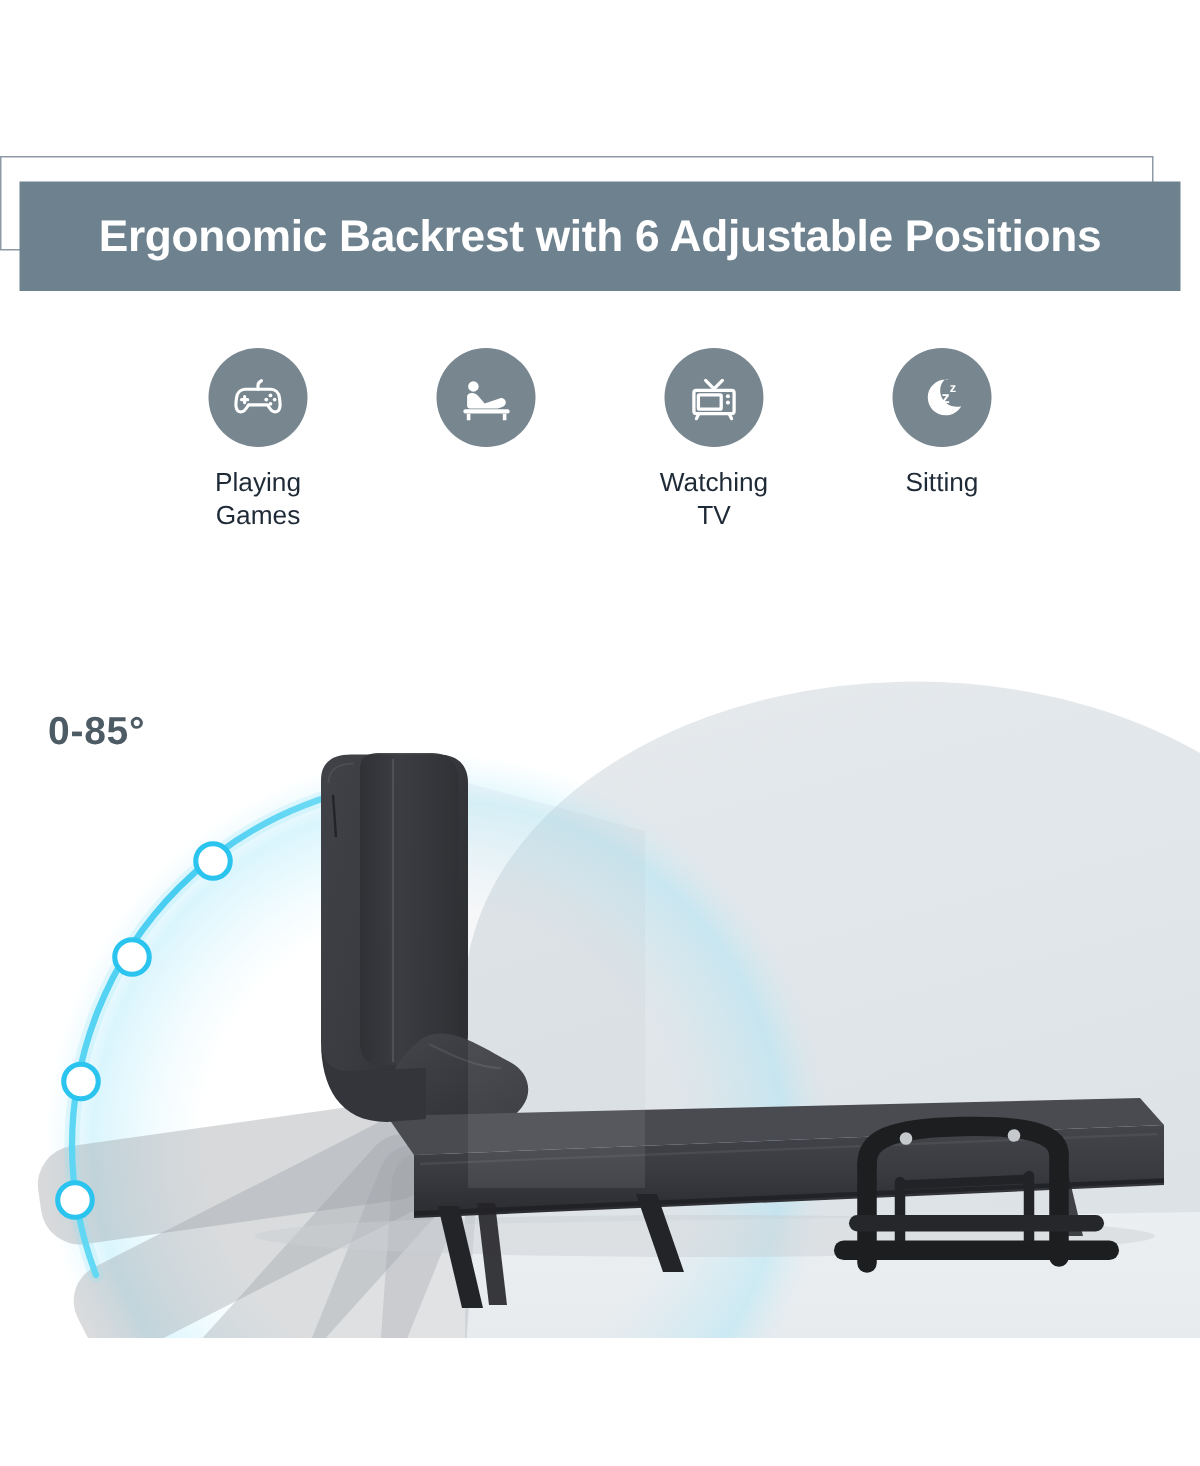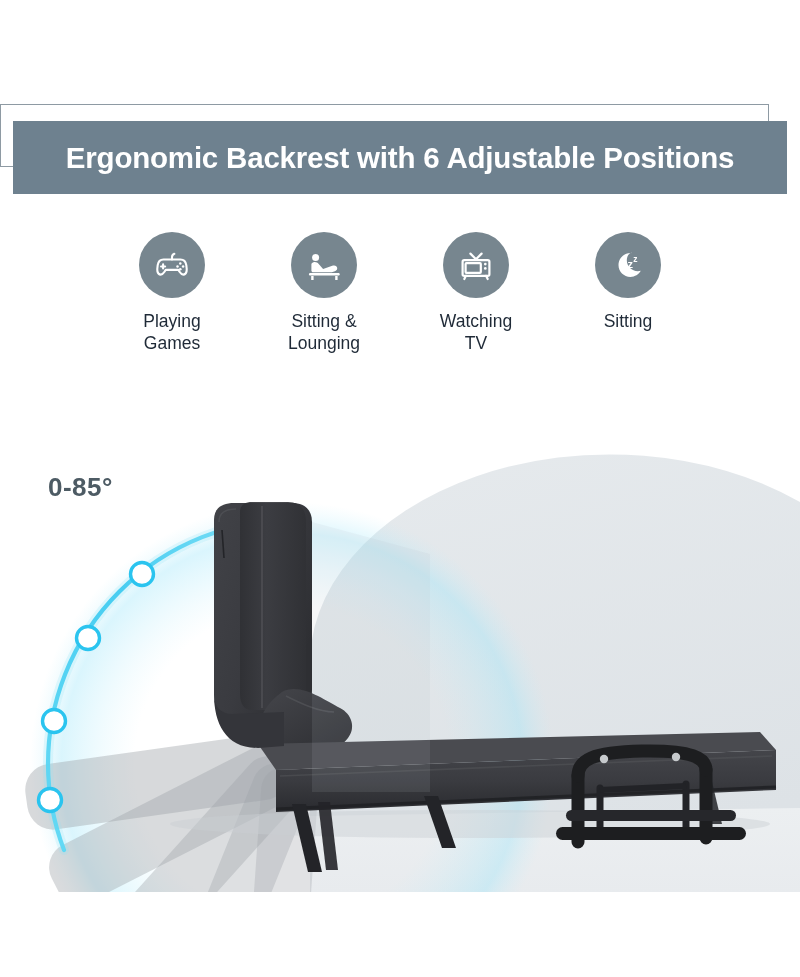--- a/index.html
+++ b/index.html
@@ -106,21 +106,21 @@
     top: 372px;
     width: 800px;
     height: 520px;
     overflow: hidden;
     background: #ffffff;
   }
   .hero svg { display: block; }
 
   .angle-label {
     position: absolute;
-    left: 48px;
+    left: 32px;
     top: 472px;
     color: #4d5b64;
     font-size: 26px;
     font-weight: bold;
     letter-spacing: 0.5px;
     font-family: "Liberation Sans", sans-serif;
   }
 </style>
 </head>
 <body>
@@ -160,22 +160,20 @@
       <div class="feature-circle">
         <svg width="44" height="44" viewBox="0 0 44 44" aria-hidden="true">
           <g fill="#ffffff">
             <circle cx="13.6" cy="14.6" r="3.5"></circle>
             <path d="M11.4 19.2c2.1-.6 3.9.1 5.3 1.7l4.4 5.1 9.9-3.4c1.9-.65 3.6.35 4.1 1.9.5 1.55-.4 3.1-2.2 3.75l-3.1 1.1H11.2c-1 0-1.8-.8-1.8-1.8v-6.1c0-.95.6-1.8 2-2.25z"></path>
             <path d="M8.3 29.9h28.1c.8 0 1.4.6 1.4 1.35s-.6 1.35-1.4 1.35H8.3c-.8 0-1.4-.6-1.4-1.35s.6-1.35 1.4-1.35z"></path>
             <path d="M9.2 32.9h2.4v4.2H9.2zM33.2 32.9h2.4v4.2h-2.4z"></path>
           </g>
         </svg>
       </div>
-      <div class="feature-label">Sitting &amp;
-Lounging</div>
     </div>
 
     <div class="feature">
       <div class="feature-circle">
         <svg width="44" height="44" viewBox="0 0 44 44" aria-hidden="true">
           <g fill="none" stroke="#ffffff" stroke-width="2.2" stroke-linecap="round" stroke-linejoin="round">
             <path d="M16.4 10.6L22 16.2l5.6-5.6"></path>
             <rect x="8.6" y="17.2" width="26.8" height="15.6" rx="1.6"></rect>
             <rect x="11.6" y="20.2" width="15.2" height="9.6" rx="0.8"></rect>
             <path d="M11.9 32.8l-1.6 3.3M32.1 32.8l1.6 3.3"></path>

